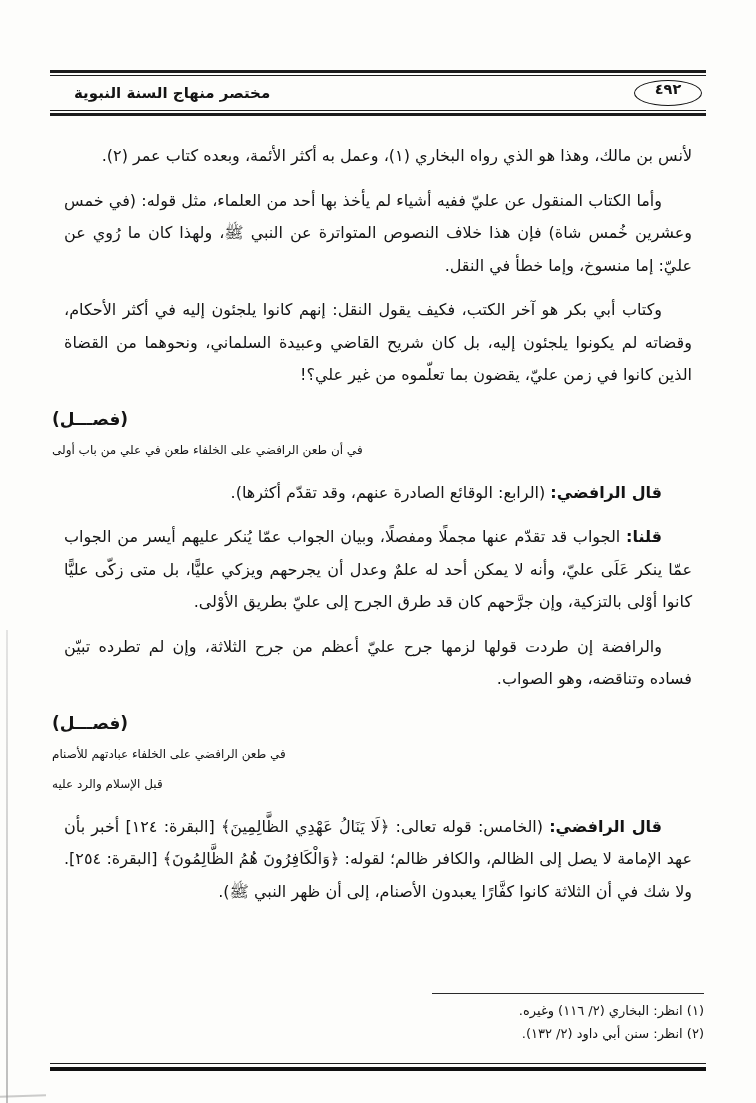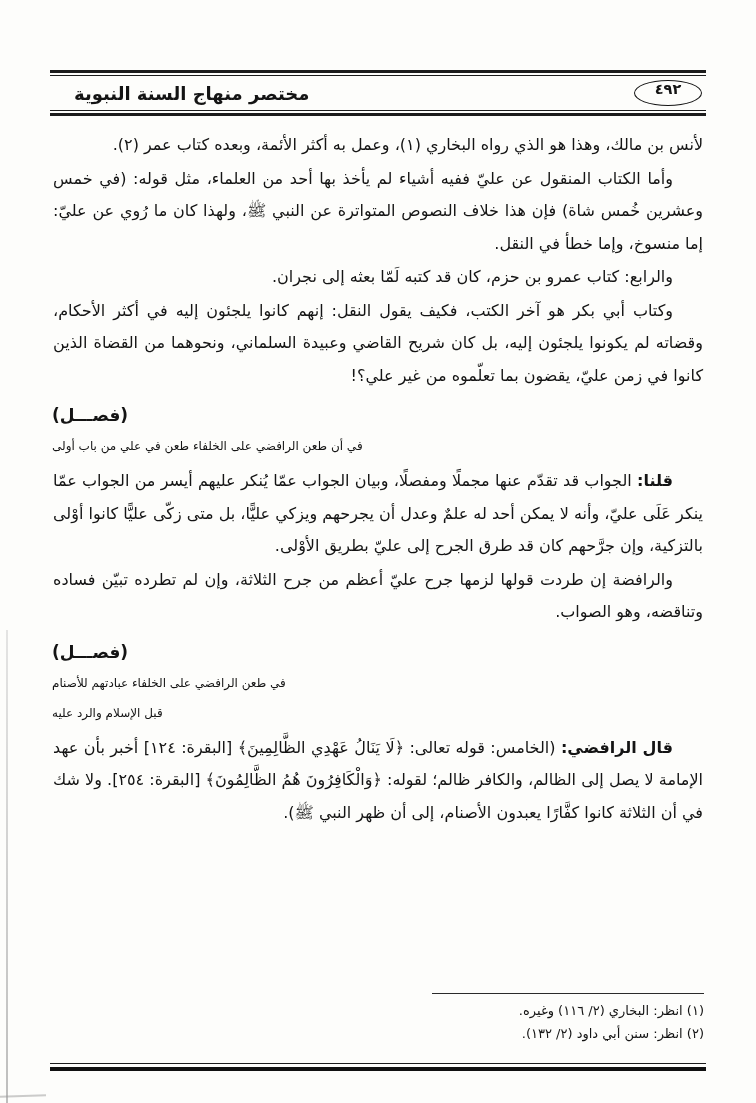--- a/index.html
+++ b/index.html
@@ -37,32 +37,32 @@
     display: flex;
     align-items: flex-start;
     justify-content: center;
     font-weight: bold;
     font-size: 14.5px;
     letter-spacing: 1px;
     flex: 0 0 auto;
   }
   .book-title {
     font-weight: bold;
-    font-size: 18px;
+    font-size: 15px;
     flex: 0 0 auto;
   }
 
   
   .content {
     padding: 12px 52px 0 52px;
     font-size: 16px;
     line-height: 32.5px;
     text-align: justify;
   }
-  .para { margin: 1px; }
+  .para { margin: 12px; }
   .indent { text-indent: 30px; }
   .lead { font-weight: bold; }
 
   .section { text-align: left; margin: 8px 0 4px 0; }
   .fasl { font-weight: bold; font-size: 17px; line-height: 31px; }
   .sec-title { font-weight: normal; font-size: 12px; line-height: 30px; }
 
   
   .footnotes {
     position: absolute;
@@ -125,28 +125,28 @@
     <div class="rule flip">
       <div class="thin"></div>
       <div class="thick"></div>
     </div>
   </div>
 
   <div class="content">
 
     <p class="para">لأنس بن مالك، وهذا هو الذي رواه البخاري (١)، وعمل به أكثر الأئمة، وبعده كتاب عمر (٢).</p>
     <p class="para indent">وأما الكتاب المنقول عن عليّ ففيه أشياء لم يأخذ بها أحد من العلماء، مثل قوله: (في خمس وعشرين خُمس شاة) فإن هذا خلاف النصوص المتواترة عن النبي ﷺ، ولهذا كان ما رُوي عن عليّ: إما منسوخ، وإما خطأ في النقل.</p>
-    <p class="para indent">والرابع: كتاب عمرو بن حزم، كان قد كتبه لَمّا بعثه إلى نجران.</p>
     <p class="para indent">وكتاب أبي بكر هو آخر الكتب، فكيف يقول النقل: إنهم كانوا يلجئون إليه في أكثر الأحكام، وقضاته لم يكونوا يلجئون إليه، بل كان شريح القاضي وعبيدة السلماني، ونحوهما من القضاة الذين كانوا في زمن عليّ، يقضون بما تعلّموه من غير علي؟!</p>
 
     <div class="section">
       <div class="fasl">(فصـــل)</div>
       <div class="sec-title">في أن طعن الرافضي على الخلفاء طعن في علي من باب أولى</div>
     </div>
 
+    <p class="para indent"><span class="lead">قال الرافضي:</span> <span>(الرابع: الوقائع الصادرة عنهم، وقد تقدّم أكثرها).</span></p>
 
     <p class="para indent"><span class="lead">قلنا:</span> <span>الجواب قد تقدّم عنها مجملًا ومفصلًا، وبيان الجواب عمّا يُنكر عليهم أيسر من الجواب عمّا ينكر عَلَى عليّ، وأنه لا يمكن أحد له علمٌ وعدل أن يجرحهم ويزكي عليًّا، بل متى زكّى عليًّا كانوا أوْلى بالتزكية، وإن جرَّحهم كان قد طرق الجرح إلى عليّ بطريق الأوْلى.</span></p>
 
     <p class="para indent">والرافضة إن طردت قولها لزمها جرح عليّ أعظم من جرح الثلاثة، وإن لم تطرده تبيّن فساده وتناقضه، وهو الصواب.</p>
 
     <div class="section">
       <div class="fasl">(فصـــل)</div>
       <div class="sec-title">في طعن الرافضي على الخلفاء عبادتهم للأصنام</div>
       <div class="sec-title">قبل الإسلام والرد عليه</div>
     </div>

